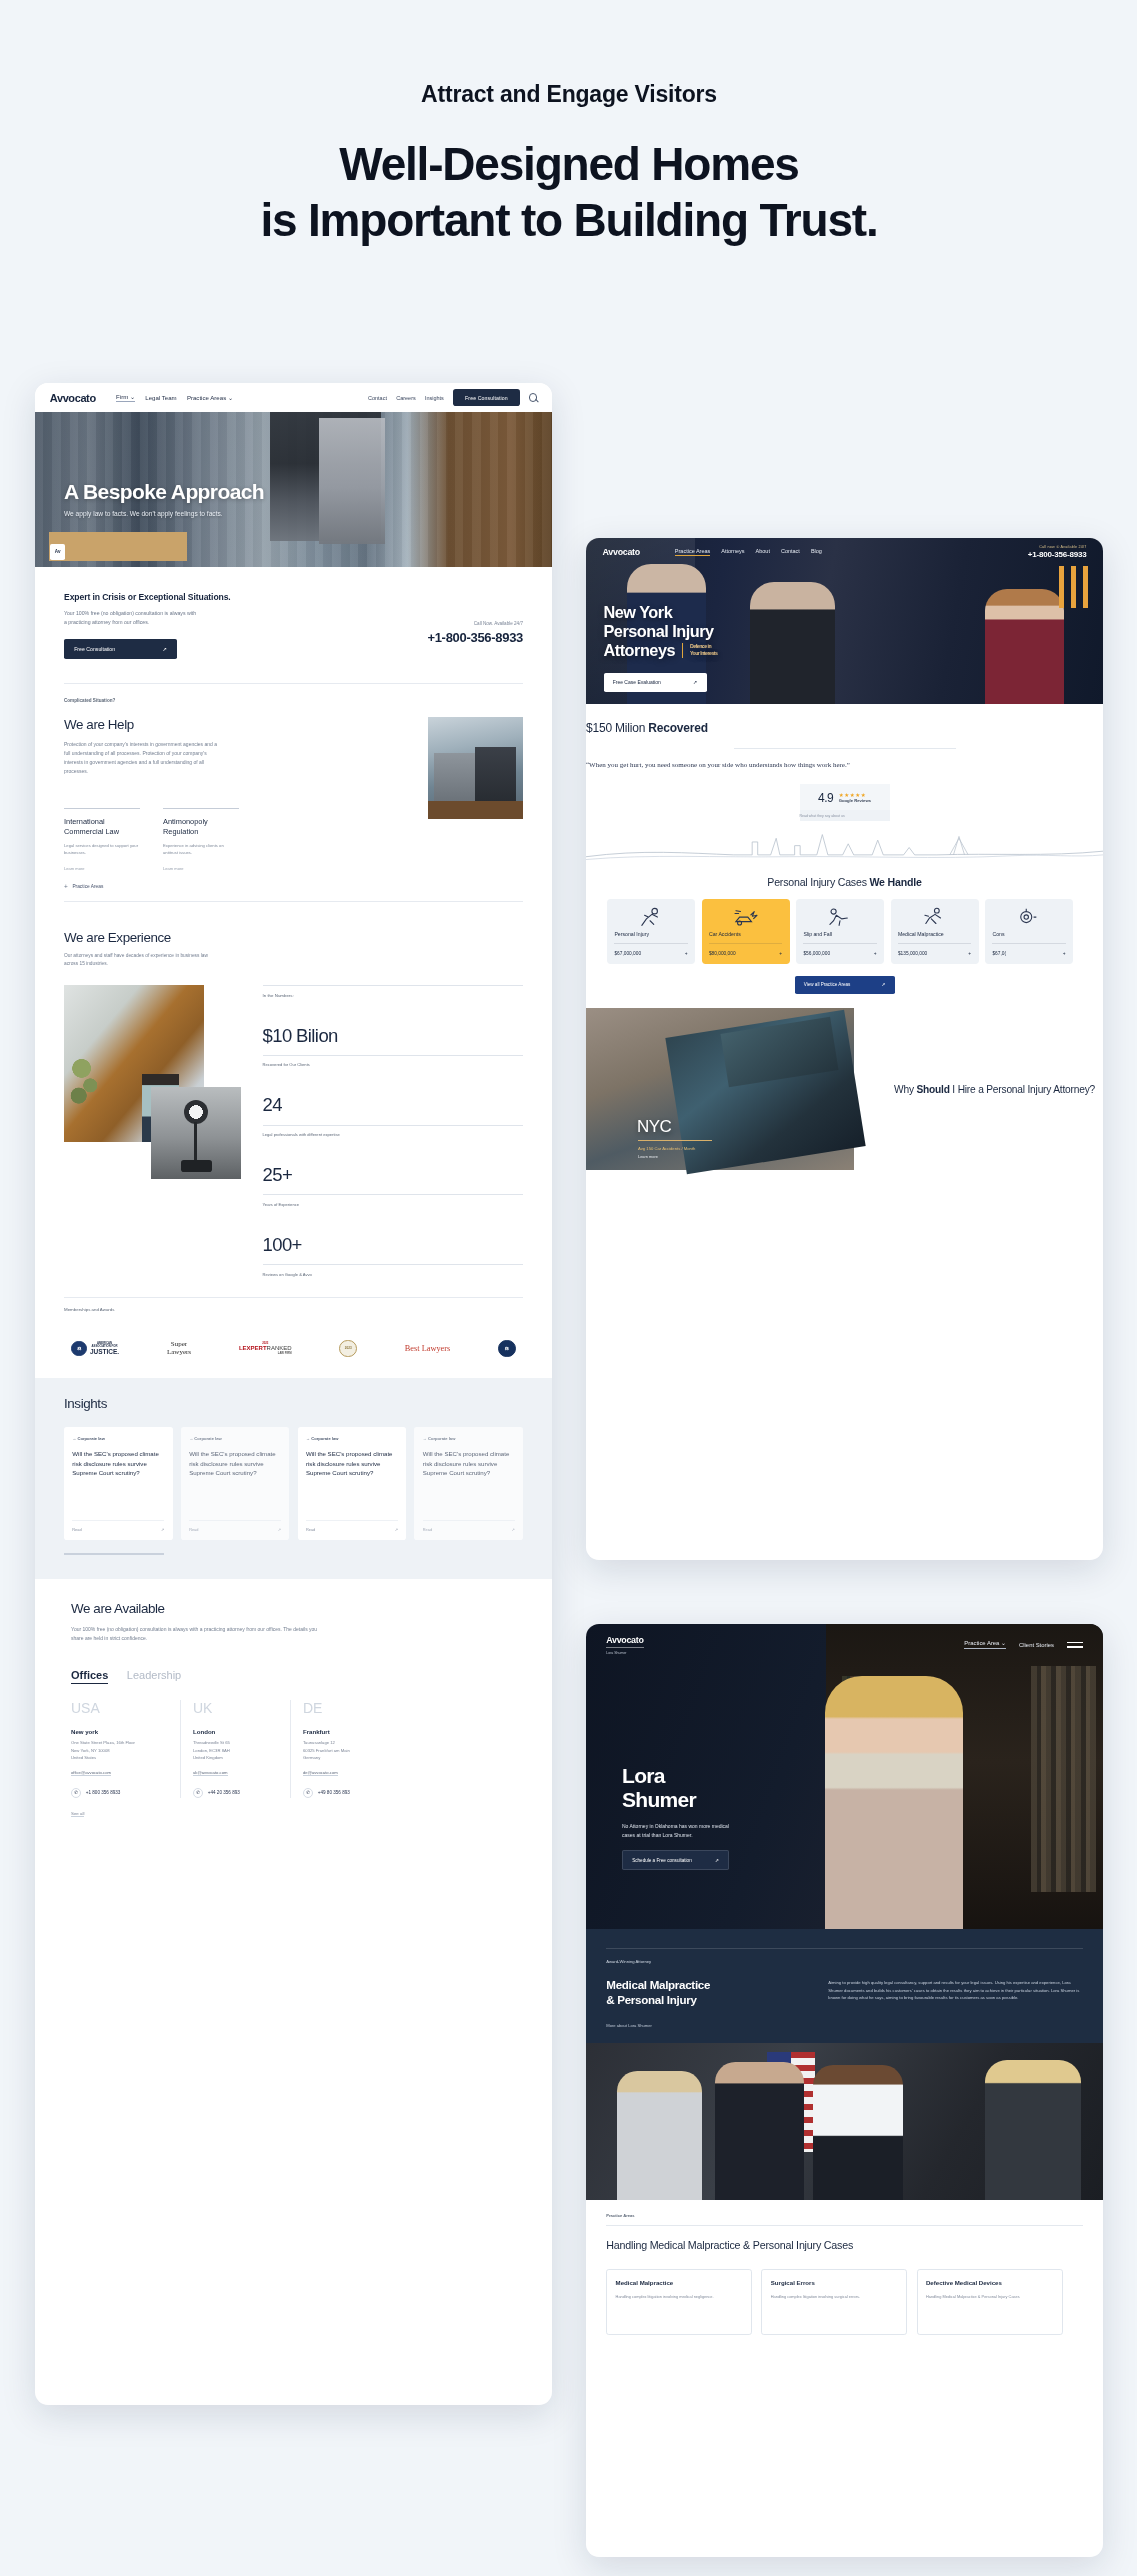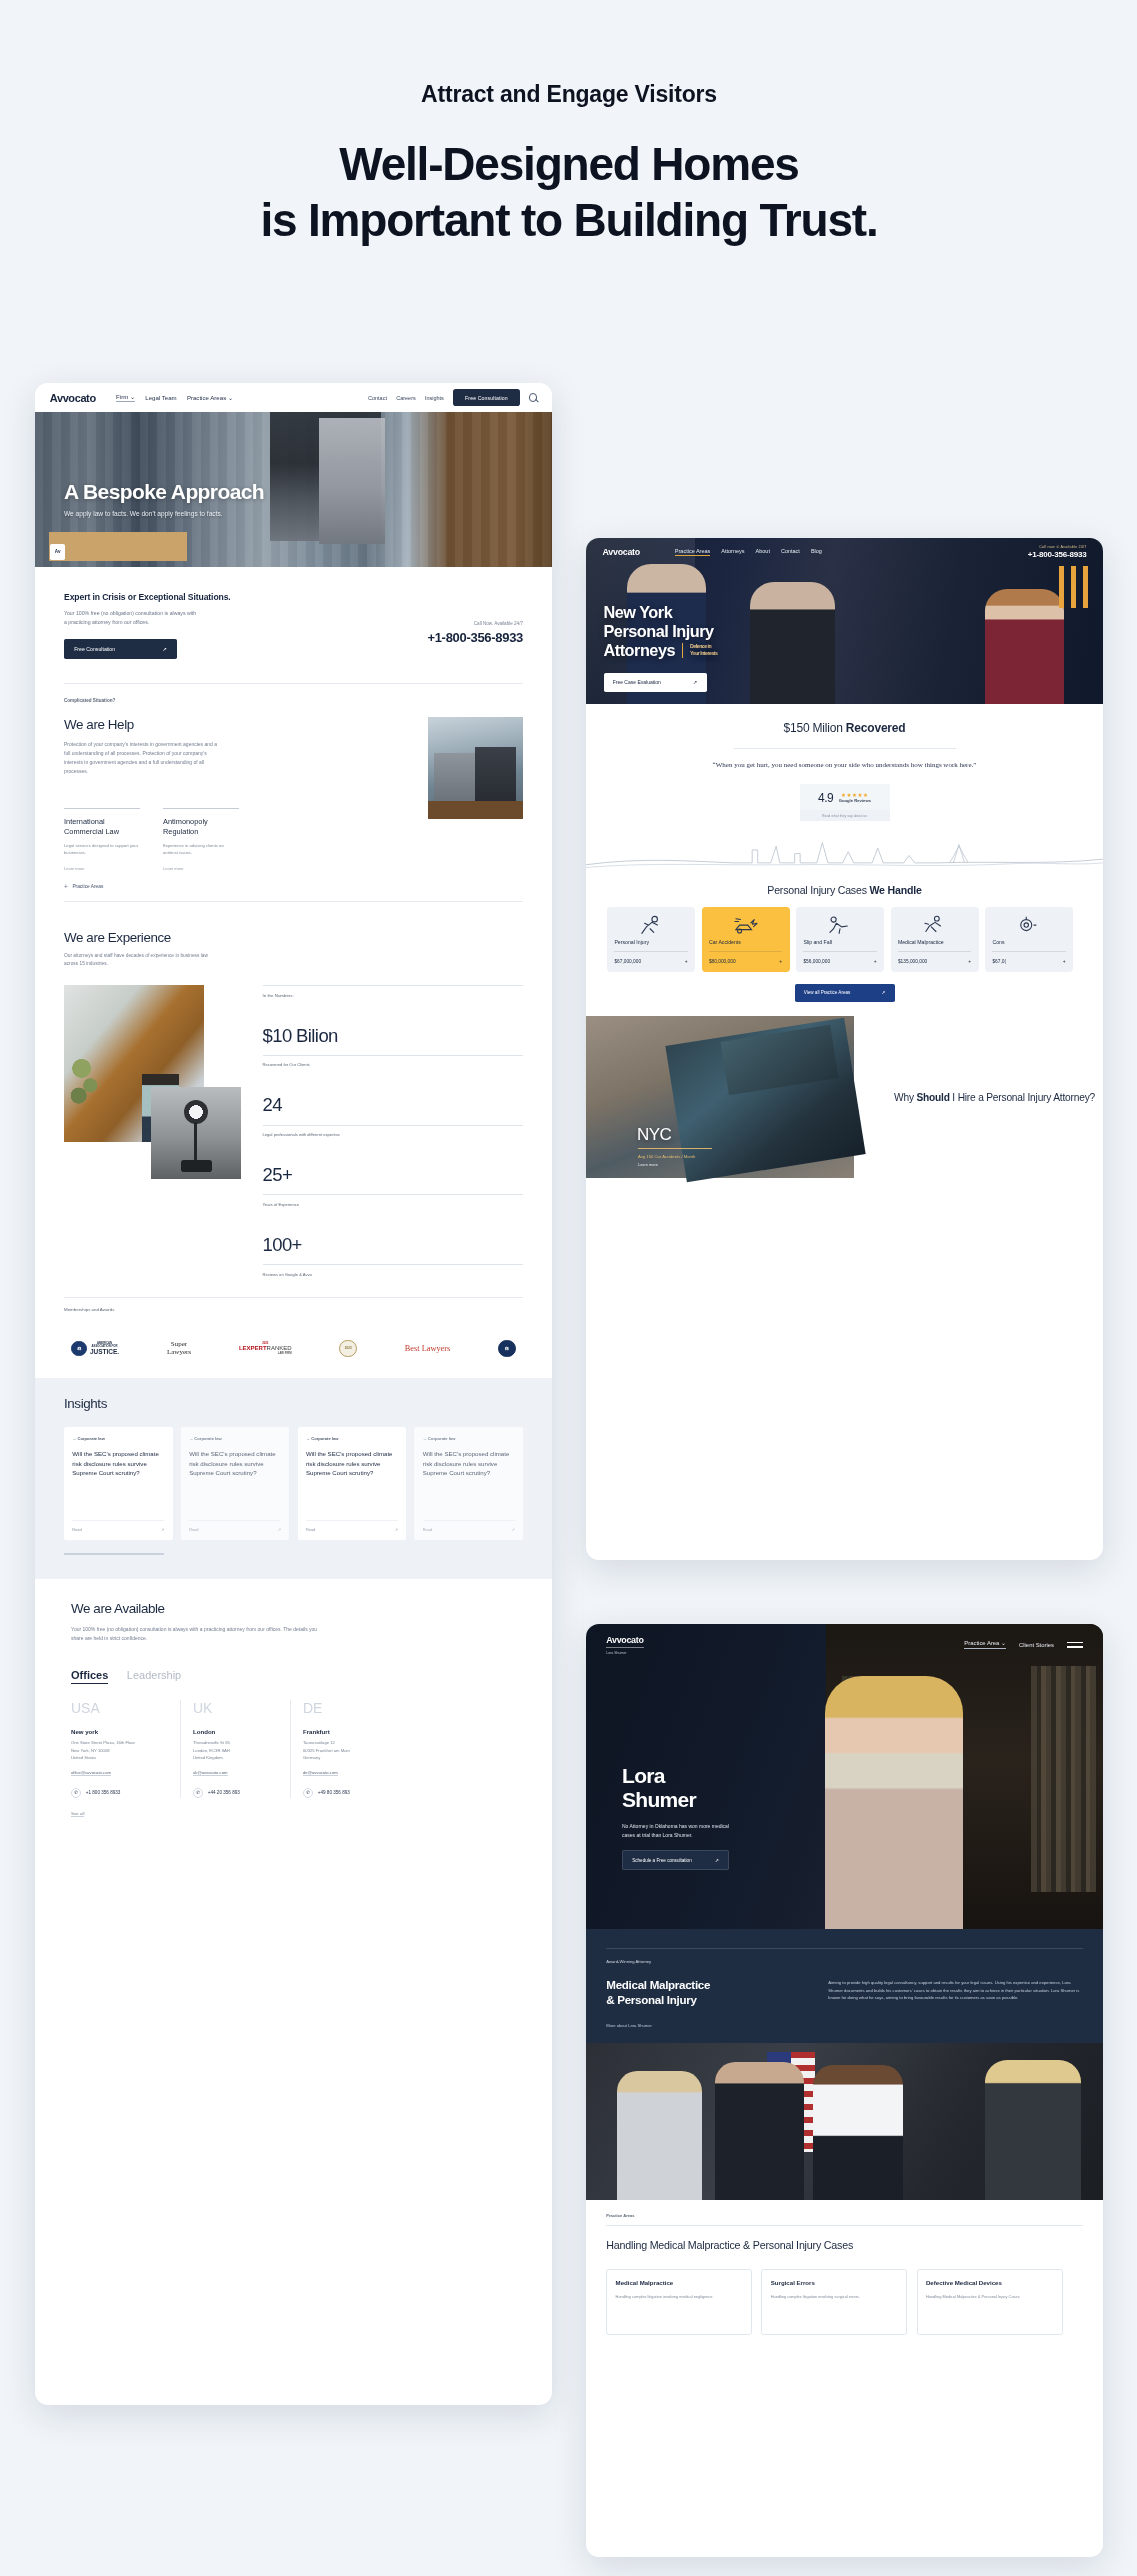--- a/index.html
+++ b/index.html
@@ -169,26 +169,26 @@
   .b-call .top { font-size: 3.7px; color:#d9c08a; letter-spacing:0.2px;}
   .b-call .num { font-size: 8px; font-weight:700; letter-spacing:-0.2px; margin-top:1.8px;}
   .b-hero-txt { position:absolute; left: 17.5px; top: 65px; z-index: 3;}
   .b-hero-txt h1 { color:#fff; font-size: 16.3px; font-weight:700; line-height: 1.16; letter-spacing:-0.5px;
       text-shadow:0 1.8px 6.5px rgba(0,0,0,.45);}
   .b-tagwrap { display:flex; align-items:center; gap: 7.4px; }
   .b-tagline { border-left: 1.3px solid #e0a63c; padding-left: 6.5px; color:#e8c487; font-size: 5.2px; line-height:1.45;}
   .b-btn-white { margin-top: 13px; display:flex; align-items:center; justify-content:space-between;
      background:#fff; color:#16233c; font-size: 5px; padding: 6.5px 9.2px; width: 103px; border-radius:1.8px;}
 
-  .b-rec { text-align:center; padding: 16.6px 0 0;}
+  .b-rec { text-align:left; padding: 16.6px 0 0;}
   .b-rec h3 { font-size: 12px; font-weight: 400; color:#1b2840; letter-spacing:-0.2px;}
   .b-rec h3 b { font-weight:700; }
   .b-rec .divline { width: 222px; height:0.9px; background:#e3e8ee; margin: 13px auto 0;}
   .b-quote { font-family: "Liberation Serif", serif; font-size: 7px; color:#2b3650; line-height:1.65; margin-top: 12px;}
-  .b-rating { margin: 12px auto 16px; width: 90px; background:#f3f6f9; padding: 6.5px 0 0; }
+  .b-rating { margin: 12px auto 8px; width: 90px; background:#f3f6f9; padding: 6.5px 0 0; }
   .b-rating .row { display:flex; align-items:center; justify-content:center; gap: 5.5px; }
   .b-rating .score { font-size: 12px; color:#1b2840; font-weight:400; letter-spacing:-0.5px;}
   .b-rating .stars { color:#f0a623; font-size: 5.5px; letter-spacing: 0.6px;}
   .b-rating .gr { font-size: 4.2px; color:#3b4659; font-weight:600; margin-top:0.9px;}
   .b-rating .read { font-size: 3.5px; color:#8a93a3; background:#eef2f6; padding: 3.7px 0; margin-top:5.5px;}
   .skyline { height: 37px; margin-top: 5.5px; position:relative; overflow:hidden;}
 
   .b-cases { text-align:center; padding-top: 9.2px; }
   .b-cases h3 { font-size: 10.6px; font-weight: 400; color:#1b2840; letter-spacing:-0.2px;}
   .b-cases h3 b { font-weight: 700; }

